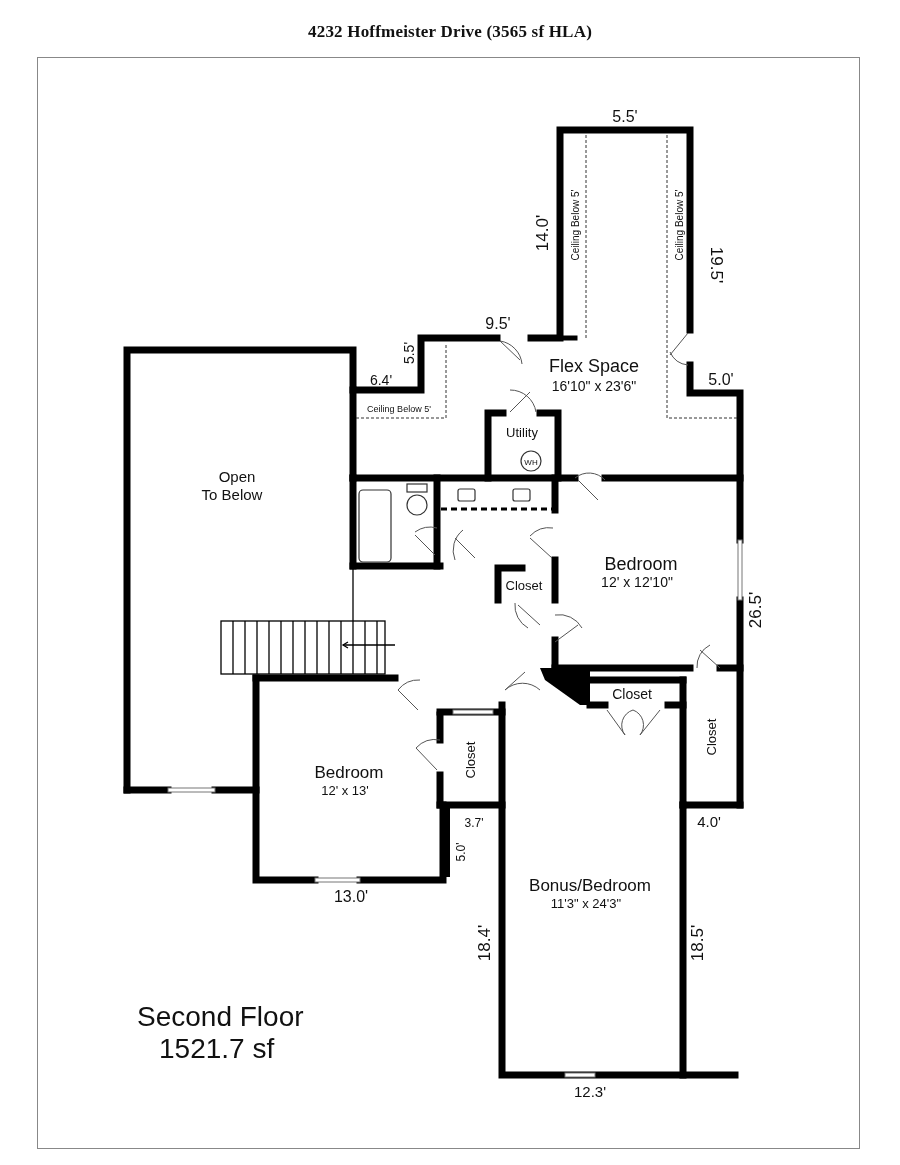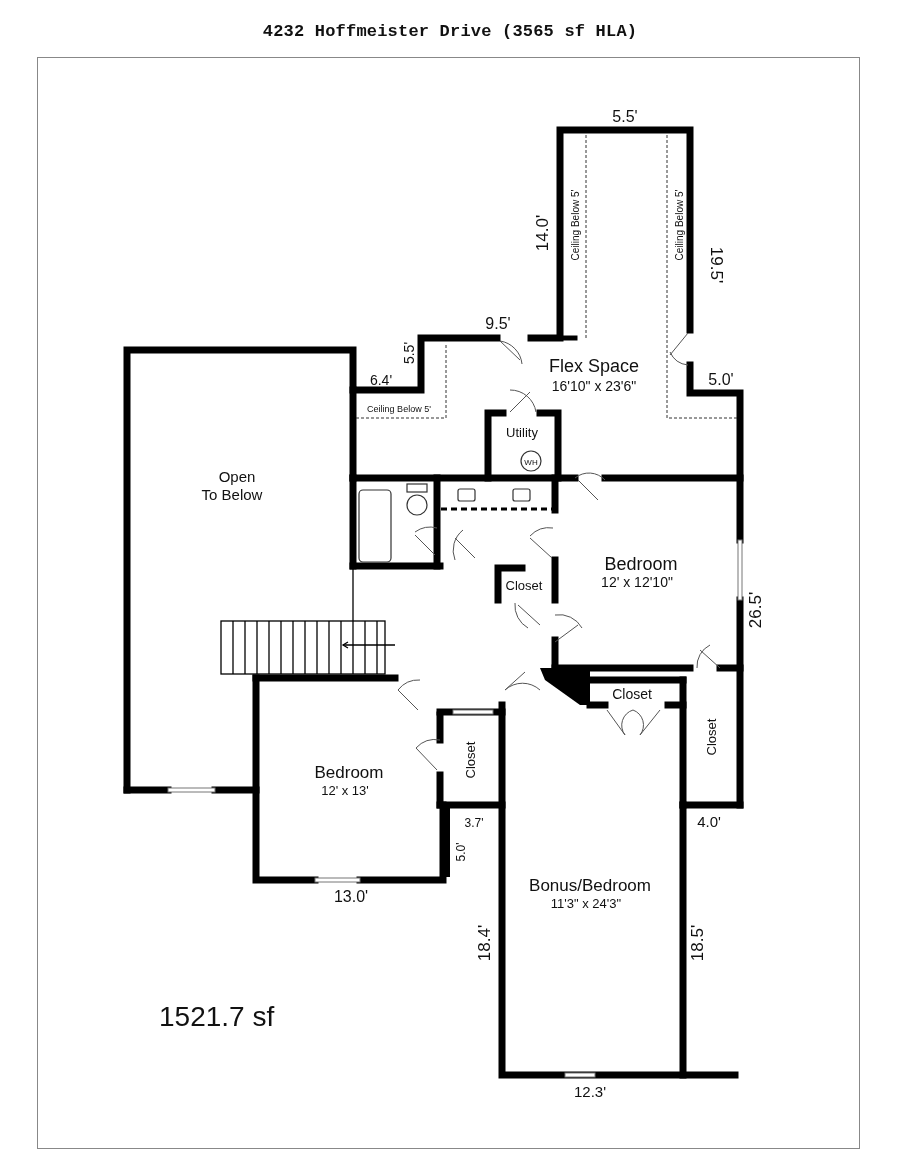--- a/index.html
+++ b/index.html
@@ -1,17 +1,17 @@
 <!DOCTYPE html>
 <html><head>
 <meta charset="utf-8">
 <style>
   html,body{margin:0;padding:0;background:#fff;}
   body{width:900px;height:1165px;position:relative;overflow:hidden;font-family:"Liberation Sans",sans-serif;color:#111;}
-  .title{position:absolute;left:0;top:22px;width:900px;text-align:center;font-family:Liberation Mono, monospace;font-weight:bold;font-size:17px;letter-spacing:0.2px;}
+  .title{position:absolute;left:0;top:22px;width:900px;text-align:center;font-family:Liberation Serif, serif;font-weight:bold;font-size:17px;letter-spacing:0.2px;}
   .frame{position:absolute;left:37px;top:57px;width:823px;height:1092px;border:1.5px solid #888;box-sizing:border-box;}
   svg.plan{position:absolute;left:0;top:0;}
   .lbl{font-family:"Liberation Sans",sans-serif;fill:#111;}
   .floor-label{position:absolute;left:137px;top:1001px;font-size:28px;line-height:32px;}
   .floor-label div{white-space:nowrap;}
   .floor-area{padding-left:22px;}
 </style>
 </head>
 <body>
 
@@ -164,14 +164,15 @@
   <text class="lbl" x="709" y="827" text-anchor="middle" font-size="15">4.0'</text>
   <text class="lbl" x="474" y="827" text-anchor="middle" font-size="12">3.7'</text>
   <text class="lbl" x="0" y="0" text-anchor="middle" font-size="12" transform="translate(465,852) rotate(-90)">5.0'</text>
   <text class="lbl" x="351" y="902" text-anchor="middle" font-size="16">13.0'</text>
   <text class="lbl" x="0" y="0" text-anchor="middle" font-size="17" transform="translate(490,943) rotate(-90)">18.4'</text>
   <text class="lbl" x="0" y="0" text-anchor="middle" font-size="17" transform="translate(703,943) rotate(-90)">18.5'</text>
   <text class="lbl" x="590" y="1097" text-anchor="middle" font-size="15">12.3'</text>
 </svg>
 
 <div class="floor-label">
+  <div>Second Floor</div>
   <div class="floor-area">1521.7 sf</div>
 </div>
 
 </body></html>

